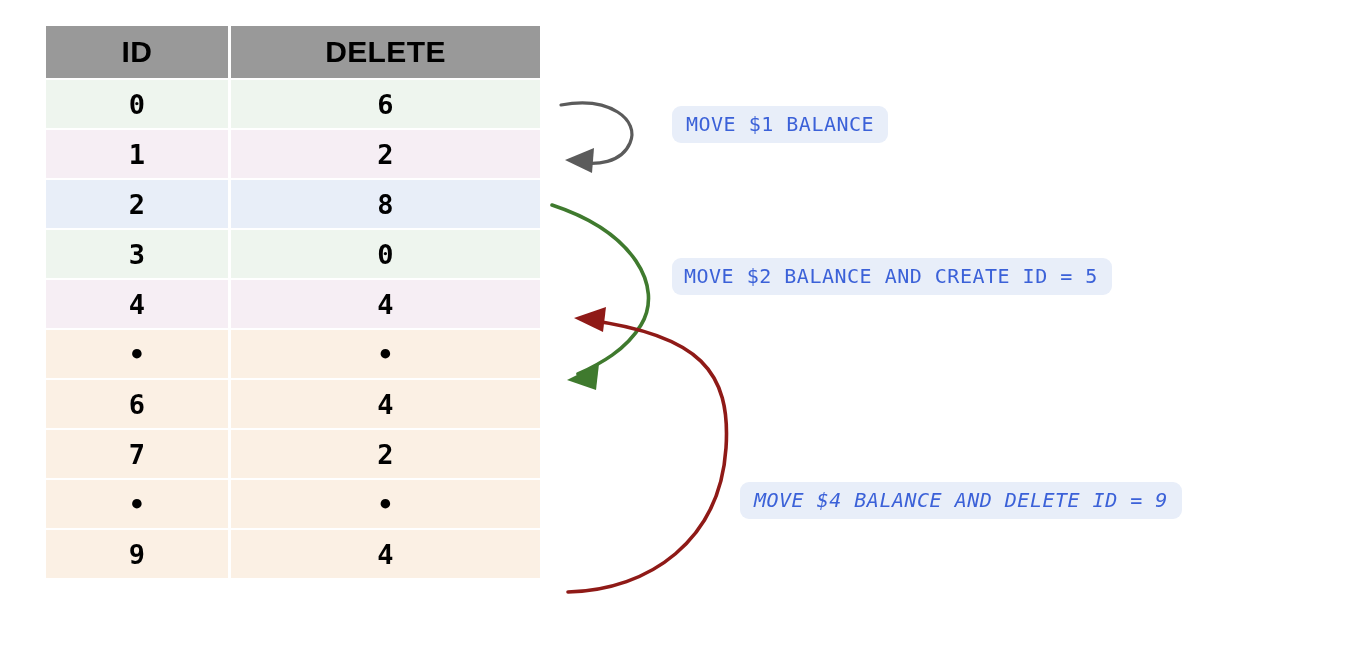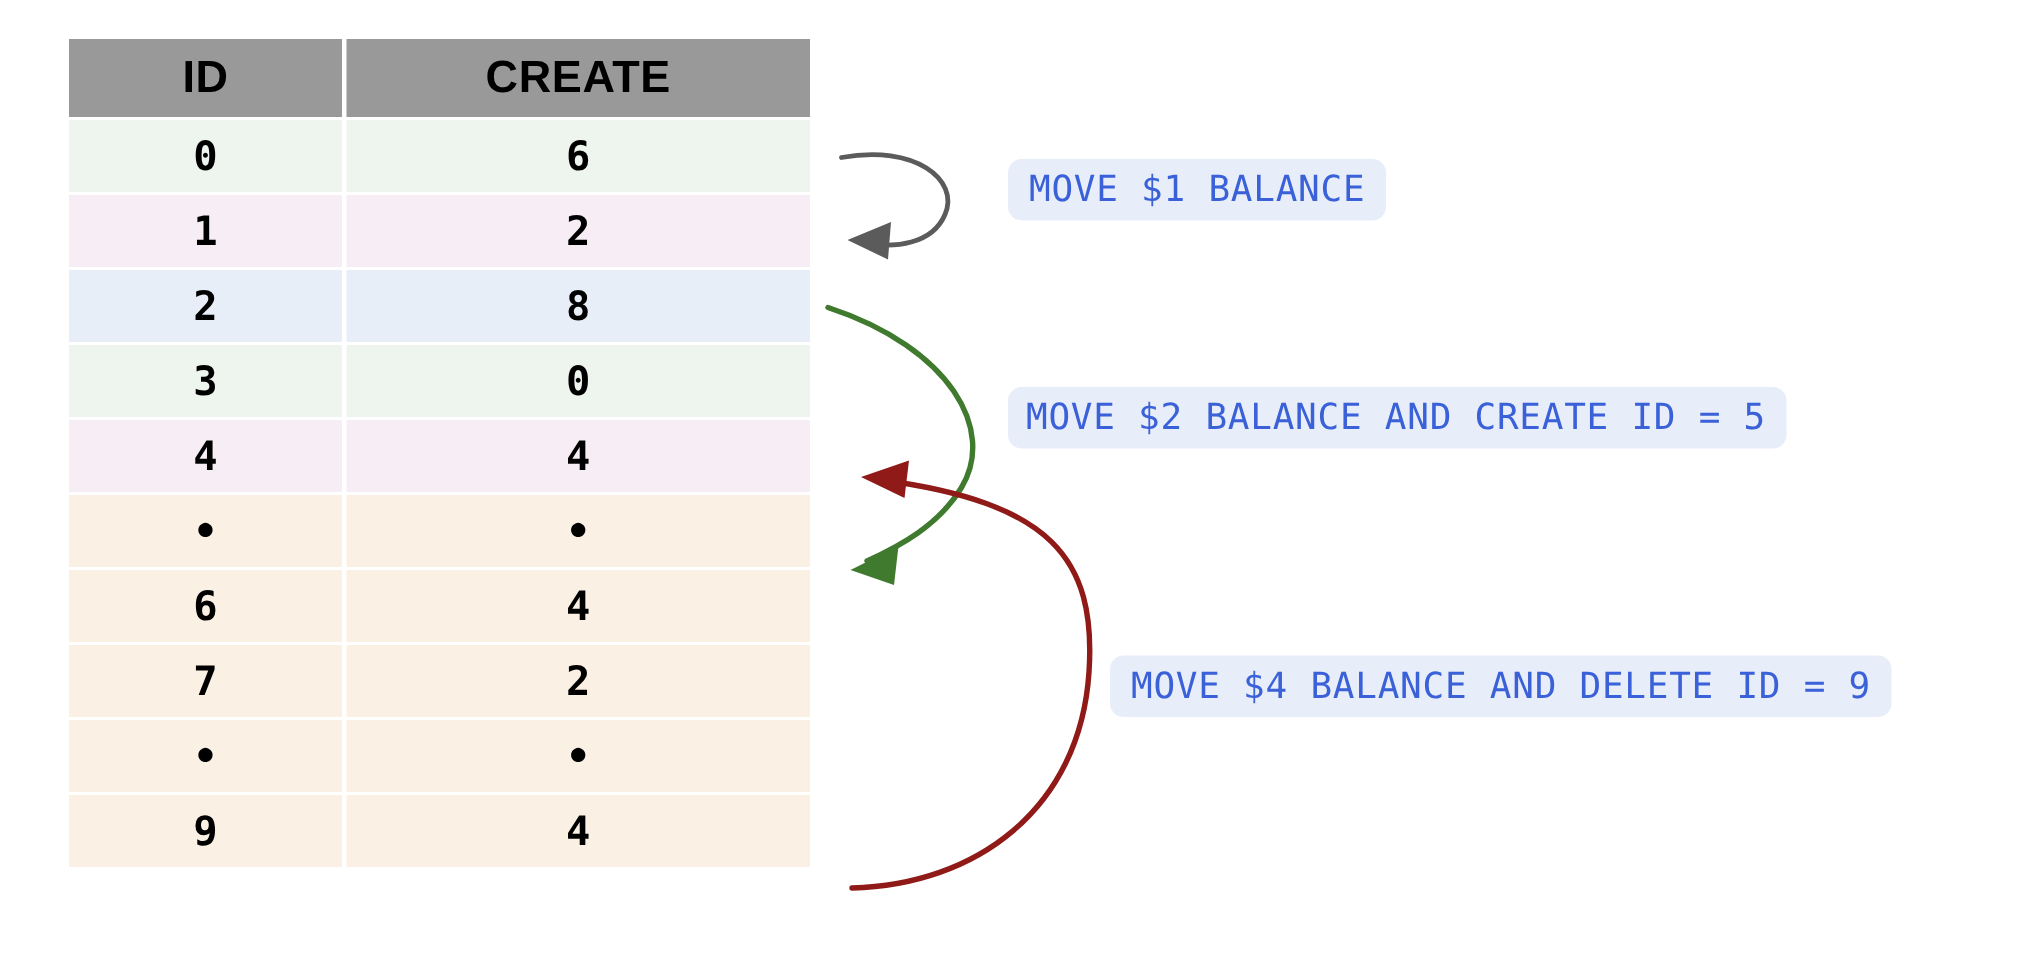--- a/index.html
+++ b/index.html
@@ -66,30 +66,30 @@
     font-size: 30px;
     line-height: 1;
   }
 
   
   .pill {
     position: absolute;
     background: #e8eef9;
     color: #3b61d8;
     font-family: "DejaVu Sans Mono", monospace;
-    font-size: 24px;
+    font-size: 20px;
     letter-spacing: 0.5px;
     border-radius: 9px;
     padding: 8px 14px 9px 14px;
     white-space: nowrap;
     line-height: 1;
   }
   #pill-1 { left: 672px; top: 106px; }
   #pill-2 { left: 672px; top: 258px; padding-left: 12px; }
-  #pill-3 { left: 740px; top: 437px; }
+  #pill-3 { left: 740px; top: 482px; font-style: italic; }
 
   
   #arrow-layer {
     position: absolute;
     left: 0; top: 0;
     width: 1354px;
     height: 648px;
     pointer-events: none;
   }
 </style>
@@ -99,21 +99,21 @@
 <div id="canvas">
 
   <table id="ledger-table">
     <colgroup>
       <col class="col-id">
       <col class="col-bal">
     </colgroup>
     <thead>
       <tr>
         <th>ID</th>
-        <th>CREATE</th>
+        <th>DELETE</th>
       </tr>
     </thead>
     <tbody>
       <tr class="tint-green">
         <td>0</td>
         <td>6</td>
       </tr>
       <tr class="tint-pink">
         <td>1</td>
         <td>2</td>

